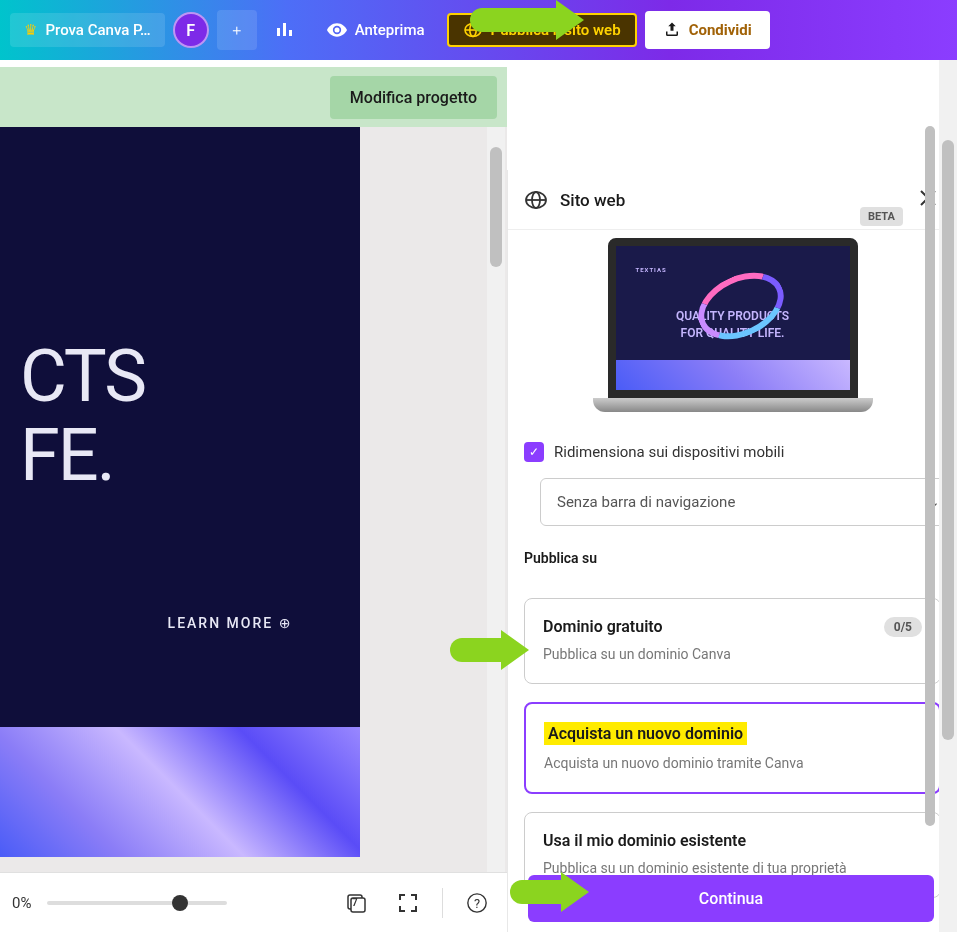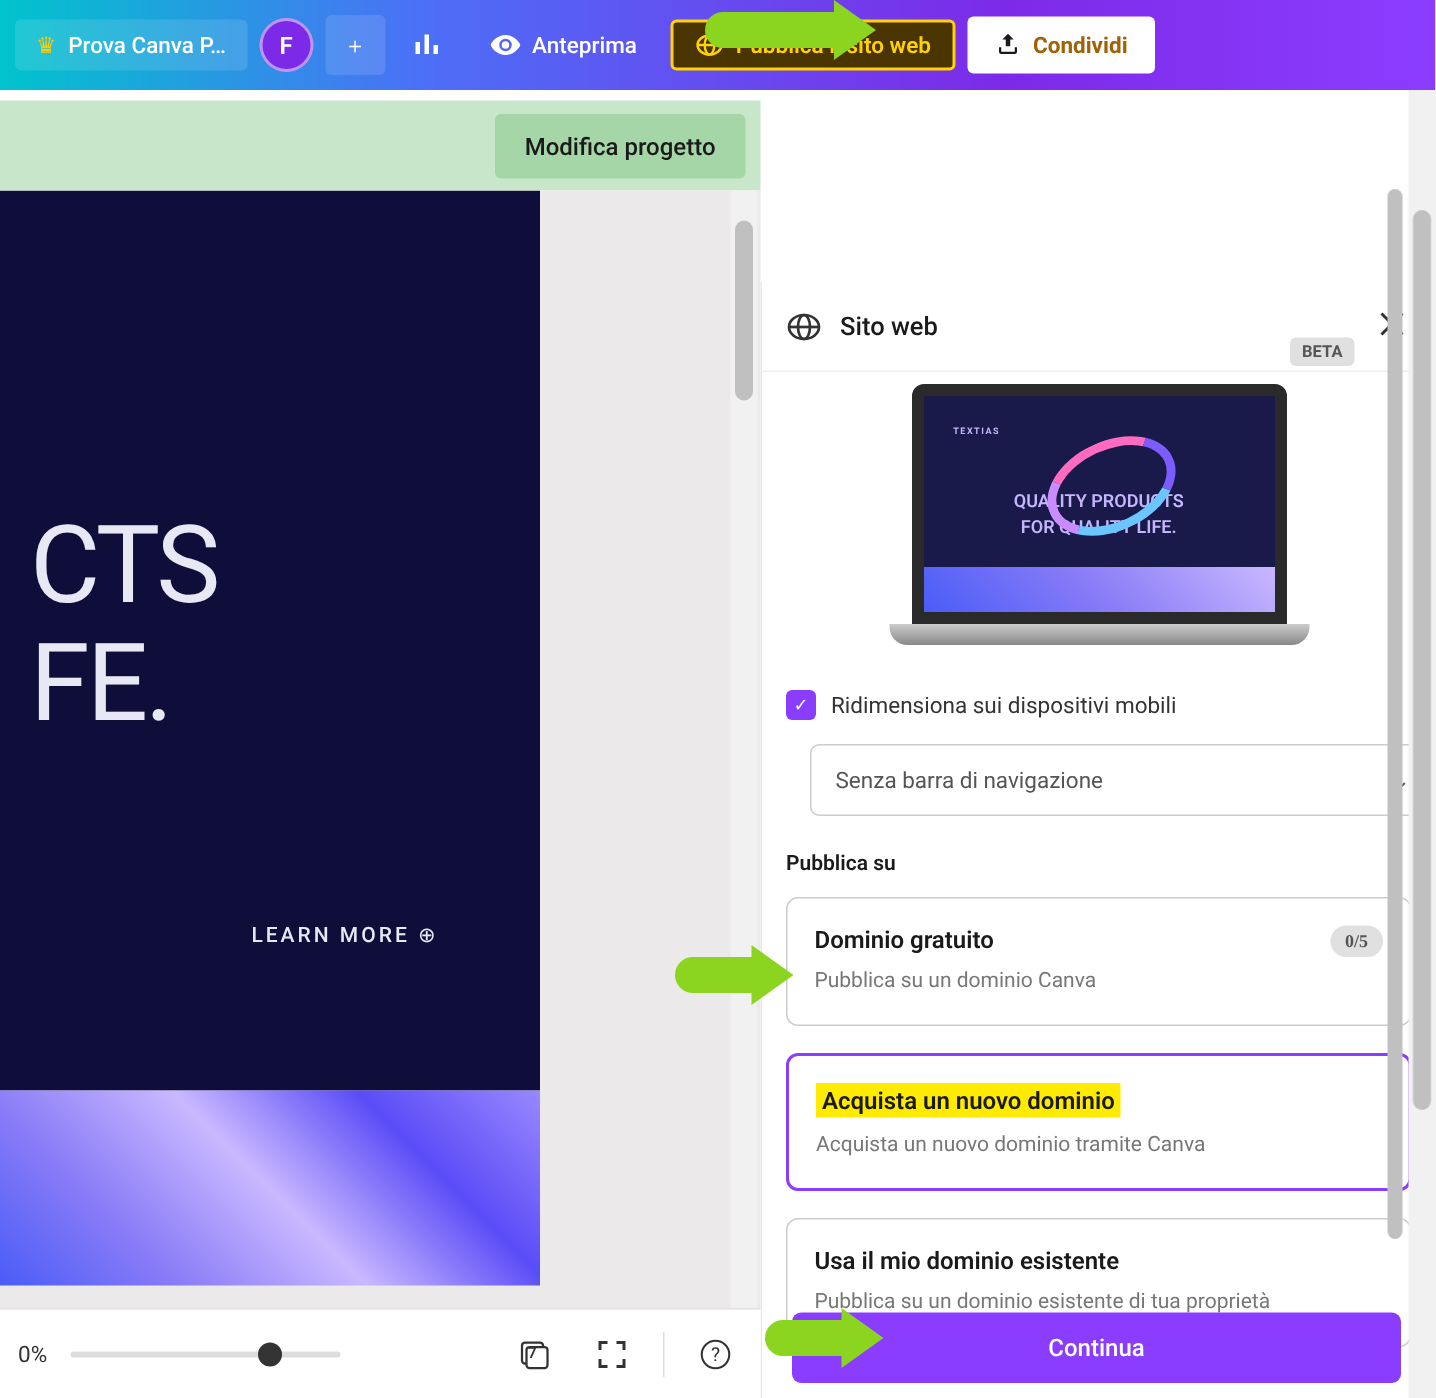--- a/index.html
+++ b/index.html
@@ -51,28 +51,28 @@
 .lap-holo { position: absolute; bottom: 0; left: 0; right: 0; height: 30px; background: linear-gradient(45deg, #4a5cf7, #8b7df7, #c9b8ff); }
 .lap-ring { position: absolute; width: 90px; height: 60px; border: 6px solid; border-color: #ff6bc1 #7b5cff #6bc5ff #c98bff; border-radius: 50%; top: 30px; left: 80px; transform: rotate(-25deg); }
 .laptop-base { width: 280px; height: 14px; background: linear-gradient(#ccc, #888); border-radius: 0 0 12px 12px; margin: 0 auto; }
 
 .checkbox-row { display: flex; align-items: center; gap: 10px; margin: 12px 0 16px; }
 .checkbox { width: 20px; height: 20px; background: #8b3dff; border-radius: 4px; display: flex; align-items: center; justify-content: center; color: #fff; font-size: 12px; }
 .checkbox-label { font-size: 15px; color: #333; }
 
 .nav-select { width: 100%; padding: 14px 16px; border: 1px solid #ccc; border-radius: 6px; font-size: 15px; color: #555; display: flex; justify-content: space-between; align-items: center; cursor: pointer; margin-bottom: 24px; margin-left: 16px; }
 
-.section-label { font-size: 14px; font-weight: 600; color: #1a1a1a; margin-bottom: 14px; }
+.section-label { font-size: 14px; font-weight: 600; color: #1a1a1a; margin-bottom: 32px; }
 
 .option-card { border: 1px solid #ccc; border-radius: 8px; padding: 18px; margin-bottom: 18px; cursor: pointer; }
 .option-card.selected { border: 2px solid #8b3dff; }
 .option-title { font-size: 16px; font-weight: 600; color: #1a1a1a; margin-bottom: 8px; display: inline-block; }
 .option-title.hl { background: #ffeb00; padding: 2px 4px; }
 .option-desc { font-size: 14px; color: #777; line-height: 1.5; }
-.option-badge { float: right; background: #e0e0e0; color: #555; font-size: 12px; font-weight: 700; padding: 3px 10px; border-radius: 12px; font-family: Liberation Serif, serif; }
+.option-badge { float: right; background: #e0e0e0; color: #555; font-size: 12px; font-weight: 700; padding: 3px 10px; border-radius: 12px; }
 
 .continue-btn { width: 406px; padding: 14px; background: #8b3dff; color: #fff; border: none; border-radius: 6px; font-size: 16px; font-weight: 500; cursor: pointer; position: absolute; bottom: 10px; left: 20px; }
 
 .outer-scroll { position: absolute; right: 0; top: 60px; width: 18px; height: 872px; background: #f1f1f1; }
 .outer-thumb { width: 12px; height: 600px; background: #c0c0c0; border-radius: 6px; margin: 80px auto 0; }
 .inner-scroll { position: absolute; right: 20px; top: 62px; width: 14px; height: 800px; }
 .inner-thumb { width: 10px; height: 700px; background: #c0c0c0; border-radius: 5px; margin: 4px auto; }
 
 .arrow { position: absolute; z-index: 100; }
 .arrow-head { width: 0; height: 0; border-style: solid; }

